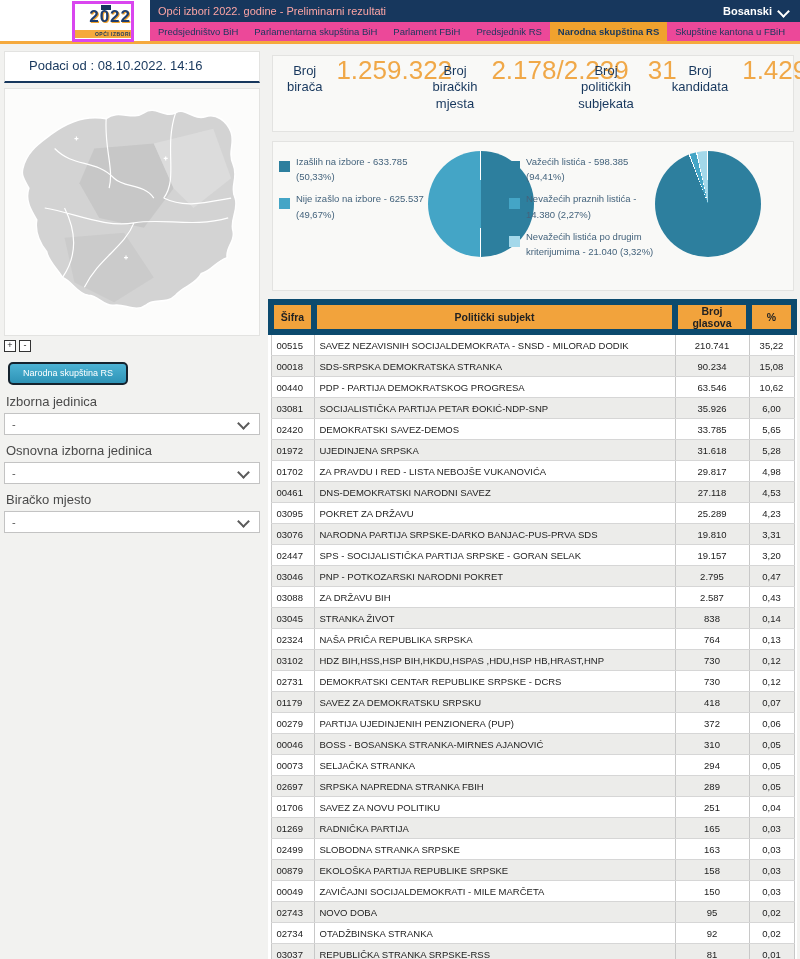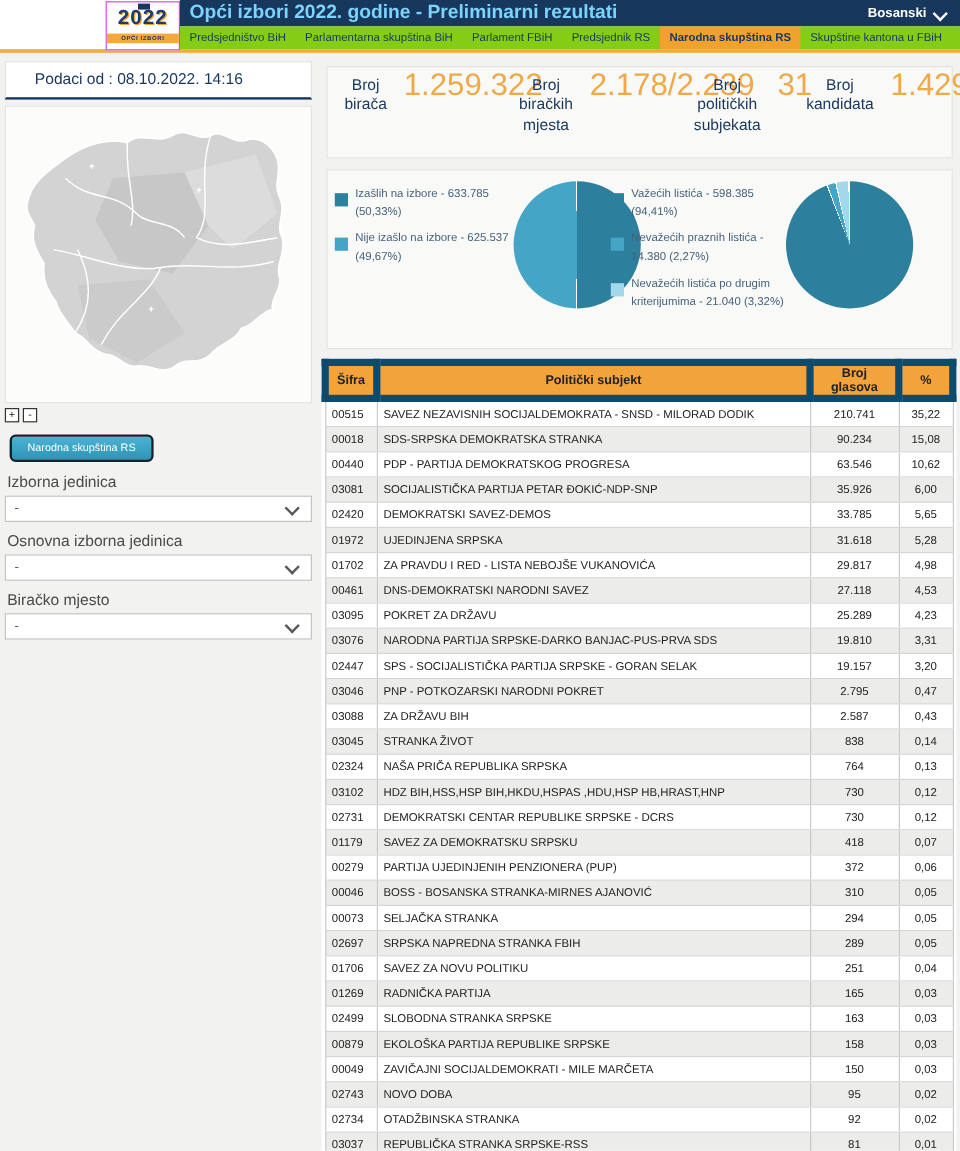--- a/index.html
+++ b/index.html
@@ -4,28 +4,28 @@
 <style>
   html,body{margin:0;padding:0;}
   body{
     width:800px;height:959px;position:relative;overflow:hidden;
     background:#f2f2f0;font-family:"Liberation Sans",sans-serif;
     -webkit-font-smoothing:antialiased;
   }
   
   .corner{position:absolute;left:0;top:0;width:150px;height:41px;background:#ffffff;}
   .topbar{position:absolute;left:150px;top:0;width:650px;height:22px;background:#17375d;}
-  .page-title{position:absolute;left:8px;top:0;line-height:22px;color:#7dd3fc;font-size:16px;font-weight:bold;white-space:nowrap;}
+  .page-title{position:absolute;left:8px;top:0;line-height:22px;color:#fca5a5;font-size:11px;font-weight:normal;white-space:nowrap;}
   .lang{position:absolute;right:28px;top:0;line-height:22px;color:#ffffff;font-size:11px;font-weight:bold;cursor:pointer;}
   .lang-chev{position:absolute;right:12px;top:7px;width:7px;height:7px;border-right:2px solid #fff;border-bottom:2px solid #fff;transform:rotate(45deg);}
-  .tabbar{position:absolute;left:150px;top:22px;width:650px;height:19px;background:#84cc16;display:flex;overflow:hidden;}
+  .tabbar{position:absolute;left:150px;top:22px;width:650px;height:19px;background:#ec4899;display:flex;overflow:hidden;}
   .tab{font-size:9.5px;color:#17375d;line-height:19px;padding:0 8px;white-space:nowrap;cursor:pointer;}
   .tab.active{background:#f0a22e;font-weight:bold;}
   .orange-rule{position:absolute;left:0;top:41px;width:800px;height:3px;background:#f5a93d;}
-  .logo{position:absolute;left:88px;top:1px;width:62px;height:41px;background:#ffffff;border:1px solid #d946ef;box-sizing:border-box;z-index:5;text-align:center;cursor:pointer;}
+  .logo{position:absolute;left:72px;top:1px;width:62px;height:41px;background:#ffffff;border:3px solid #d946ef;box-sizing:border-box;z-index:5;text-align:right;cursor:pointer;}
   .logo-year{font-size:17px;font-weight:bold;color:#1d3c6e;letter-spacing:1px;line-height:26px;text-shadow:1px 1px 0 #f0a22e;}
   .logo-strip{background:#f5a93d;color:#17375d;font-size:5px;font-weight:bold;line-height:8px;letter-spacing:.5px;}
   .logo-ballot{position:absolute;top:1px;left:26px;width:10px;height:5px;background:#17375d;}
   
   .panel{background:#f9f9f7;border:1px solid #e3e3e1;box-sizing:border-box;}
   .date-panel{position:absolute;left:4px;top:51px;width:256px;height:32px;background:#fff;border:1px solid #e3e3e1;border-bottom:2px solid #17375d;box-sizing:border-box;line-height:28px;padding-left:24px;color:#17375d;font-size:13px;}
   .map-panel{position:absolute;left:4px;top:88px;width:256px;height:248px;background:#fcfcfb;border:1px solid #e3e3e1;box-sizing:border-box;overflow:hidden;}
   .zoom-btns{position:absolute;left:4px;top:340px;display:flex;gap:3px;}
   .zbtn{width:12px;height:12px;background:#fff;border:1px solid #333;box-sizing:border-box;font-size:9px;line-height:9px;text-align:center;color:#222;cursor:pointer;}
   .nsrs-btn{position:absolute;left:8px;top:362px;width:120px;height:23px;background:linear-gradient(#4db3d4,#2e93b6);border:2px solid #15232e;border-radius:5px;box-sizing:border-box;color:#fff;font-size:9px;text-align:center;line-height:18px;cursor:pointer;white-space:nowrap;overflow:hidden;}

